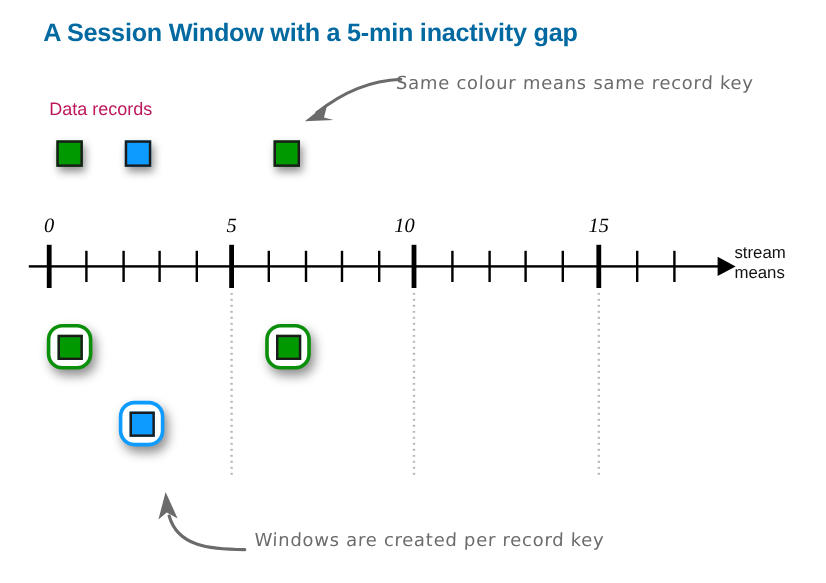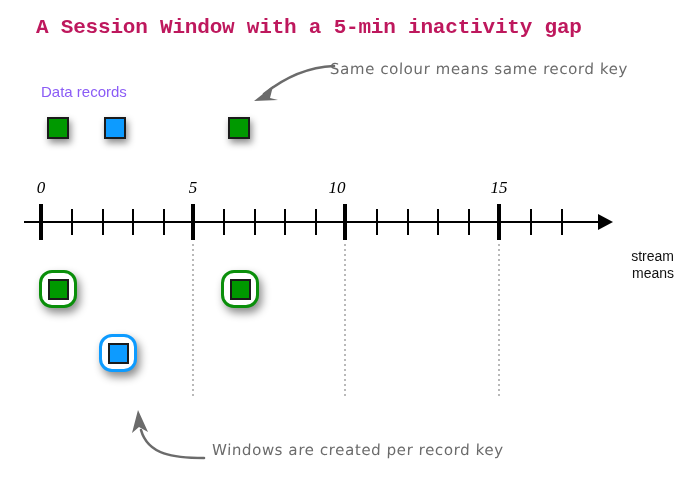--- a/index.html
+++ b/index.html
@@ -14,49 +14,48 @@
     background: #ffffff;
     overflow: hidden;
     font-family: "Liberation Sans", sans-serif;
   }
 
   
   #title {
     position: absolute;
     left: 36px;
     top: 16px;
-    font-family: Liberation Mono, monospace;
+    font-family: Liberation Sans, sans-serif;
     font-size: 21px;
     font-weight: bold;
-    color: #be185d;
+    color: #0369a1;
     letter-spacing: -0.2px;
     white-space: nowrap;
   }
 
   
   .plain-label {
     position: absolute;
     font-family: "Liberation Sans", sans-serif;
     font-size: 15px;
-    color: #8b5cf6;
+    color: #be185d;
     white-space: nowrap;
   }
   #data-records-label { left: 41px; top: 83px; }
 
   #stream-time-label {
     position: absolute;
     left: 612px;
     top: 202px;
     width: 62px;
-    text-align: right;
+    text-align: left;
     font-family: "Liberation Sans", sans-serif;
     font-size: 14px;
     color: #111111;
     line-height: 17px;
-    margin-top: 46px;
   }
   #stream-time-label span { display: block; }
 
   
   .hand-note {
     position: absolute;
     font-family: "DejaVu Sans", sans-serif;
     font-size: 15px;
     color: #6b6b6b;
     white-space: nowrap;

